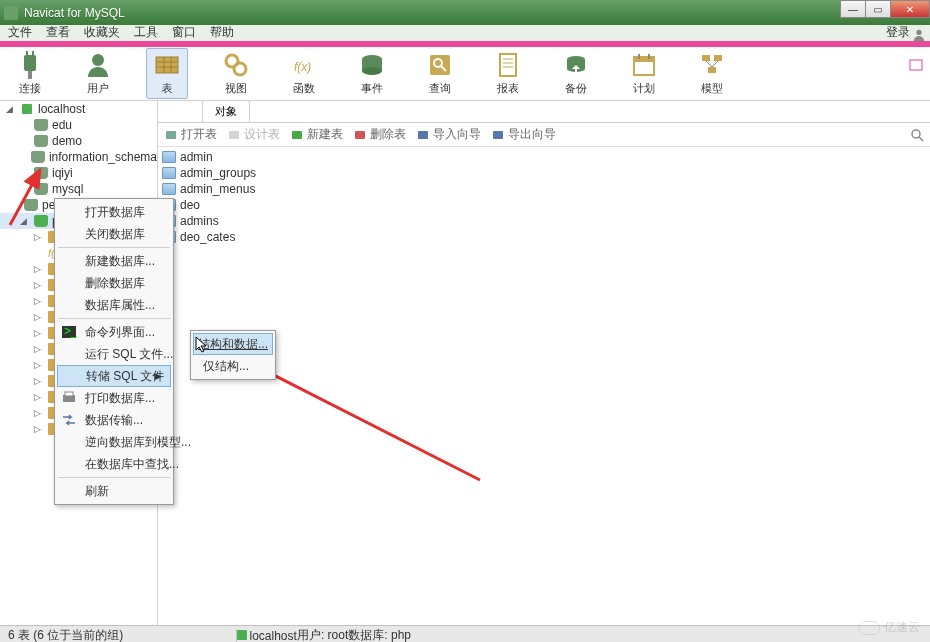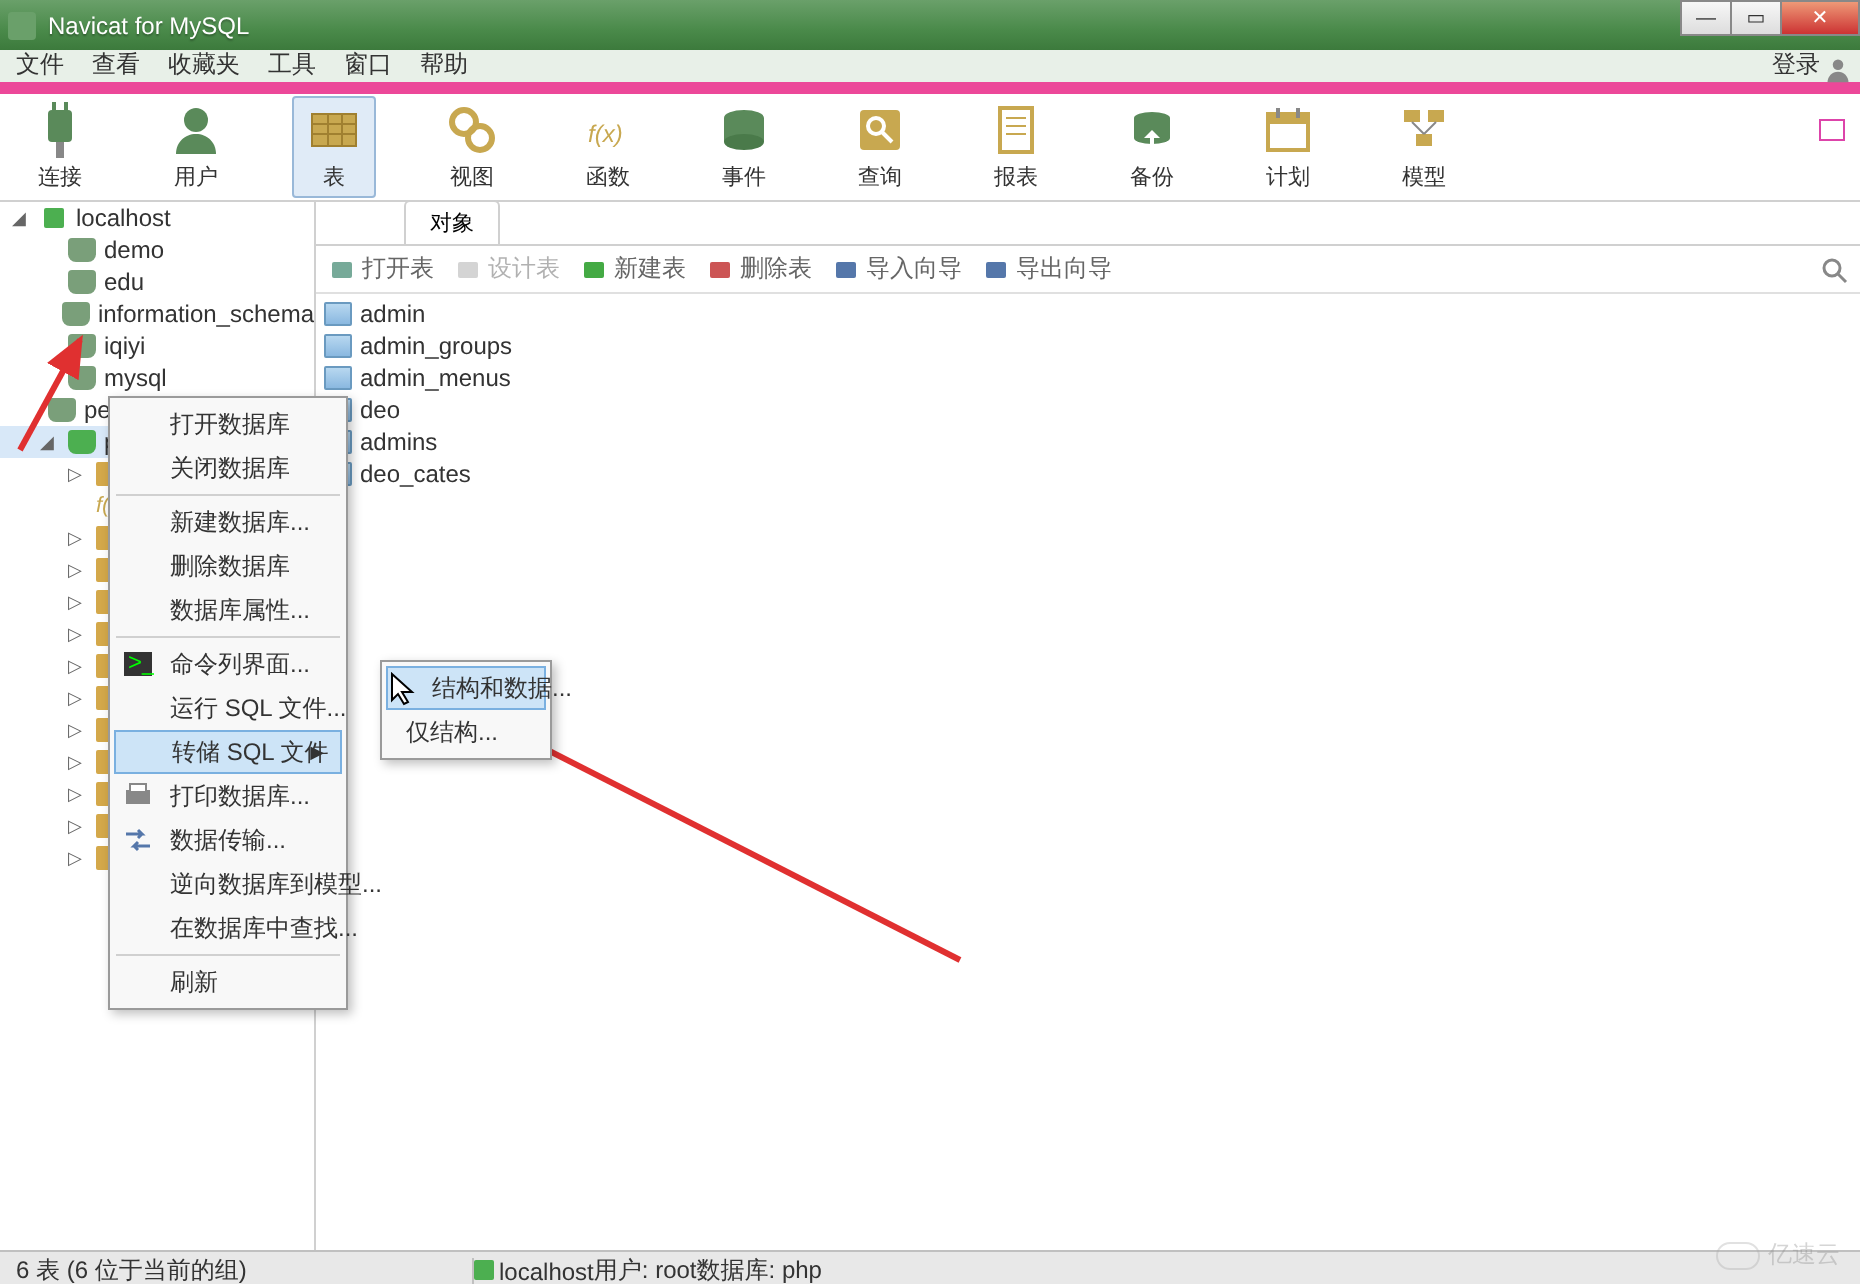--- a/index.html
+++ b/index.html
@@ -203,26 +203,26 @@
       <span class="twisty">◢</span>
       <svg width="14" height="14">
           <rect x="2" y="2" width="10" height="10" fill="#4caf50" rx="1"></rect>
         </svg>
       <span>localhost</span>
     </div>
     <div id="dblist">
         <div class="tree-item l1">
           <span class="twisty"></span>
           <span class="db-ic"></span>
+          <span>edu</span>
+        </div>
+        <div class="tree-item l1">
+          <span class="twisty"></span>
+          <span class="db-ic"></span>
           <span>demo</span>
-        </div>
-        <div class="tree-item l1">
-          <span class="twisty"></span>
-          <span class="db-ic"></span>
-          <span>edu</span>
         </div>
         <div class="tree-item l1">
           <span class="twisty"></span>
           <span class="db-ic"></span>
           <span>information_schema</span>
         </div>
         <div class="tree-item l1">
           <span class="twisty"></span>
           <span class="db-ic"></span>
           <span>iqiyi</span>
@@ -451,21 +451,21 @@
     </div>
     <div class="ci">
       <span>在数据库中查找...</span>
     </div>
     <div class="ci sep"></div>
     <div class="ci">
       <span>刷新</span>
     </div>
   </div>
 <div class="ctx-menu sub-menu" style="width:86px;" id="subctx">
-    <div class="ci highlight" style="padding-left: 22px; padding-right: 14px;">
+    <div class="ci highlight" style="padding-left: 4px; padding-right: 14px; text-decoration: underline;">
       <span>结构和数据...</span>
     </div>
     <div class="ci" style="padding-left: 10px; padding-right: 14px;">
       <span>仅结构...</span>
     </div>
   </div>
 
 <svg class="arrow-svg" style="left:5px;top:150px;" width="50" height="80">
   <defs>
       <marker id="ah1" markerWidth="8" markerHeight="8" refX="6" refY="3" orient="auto">

